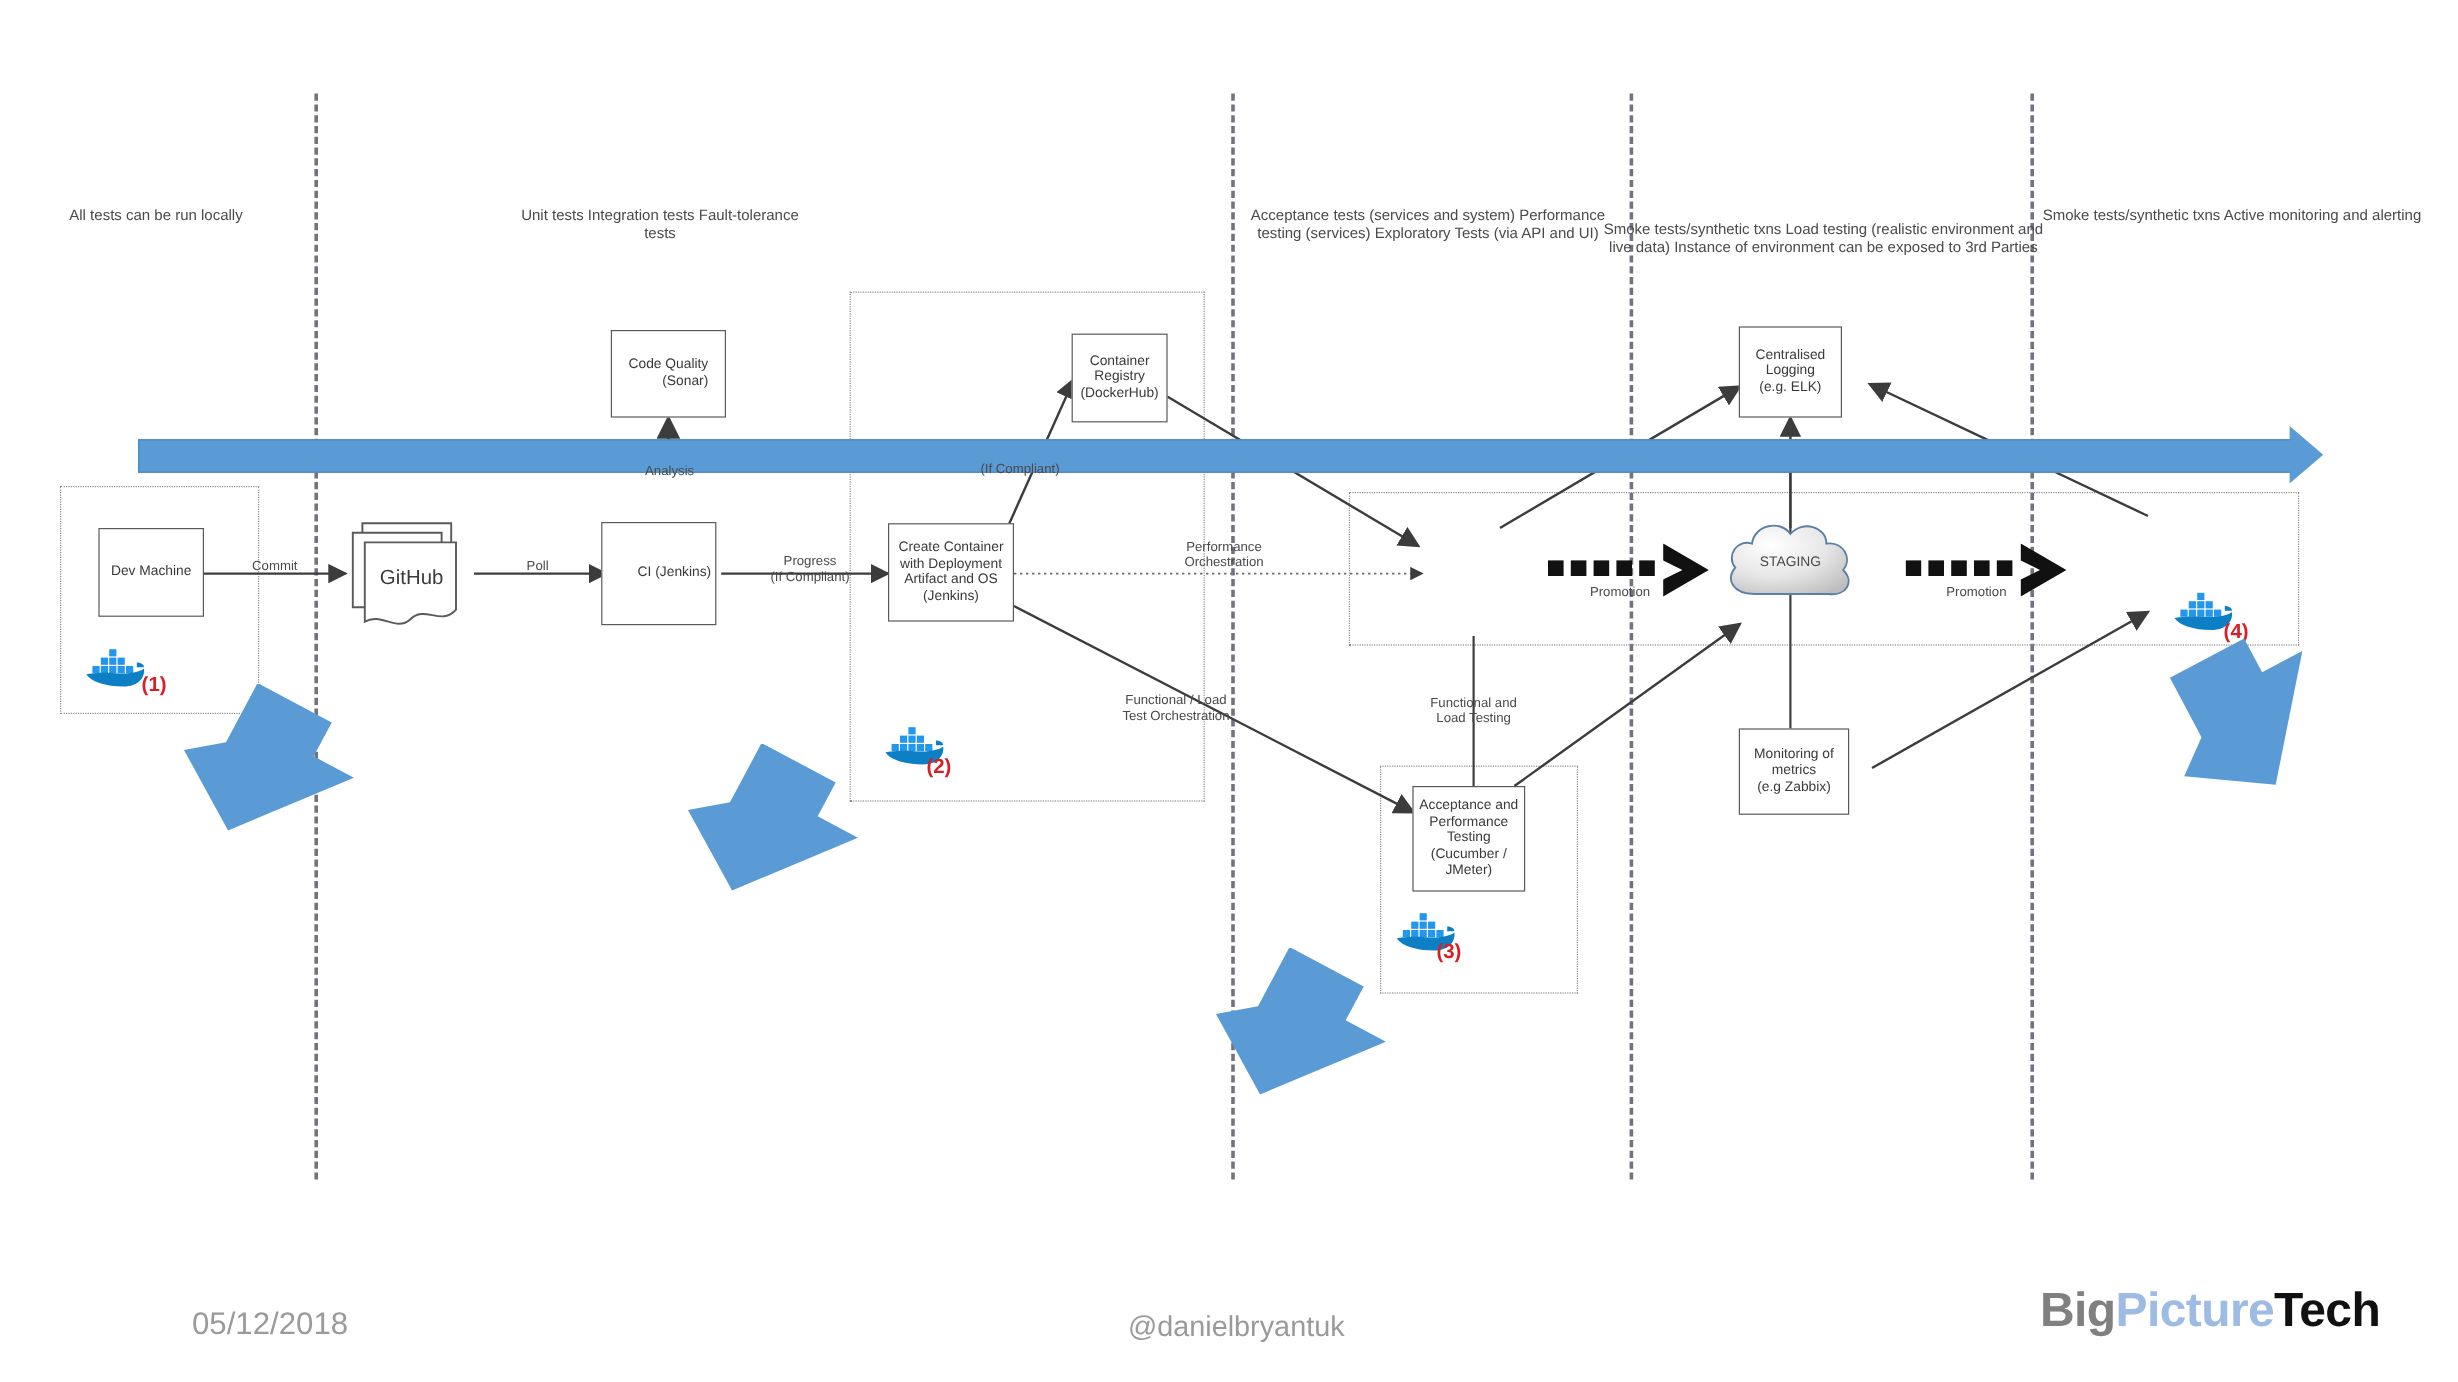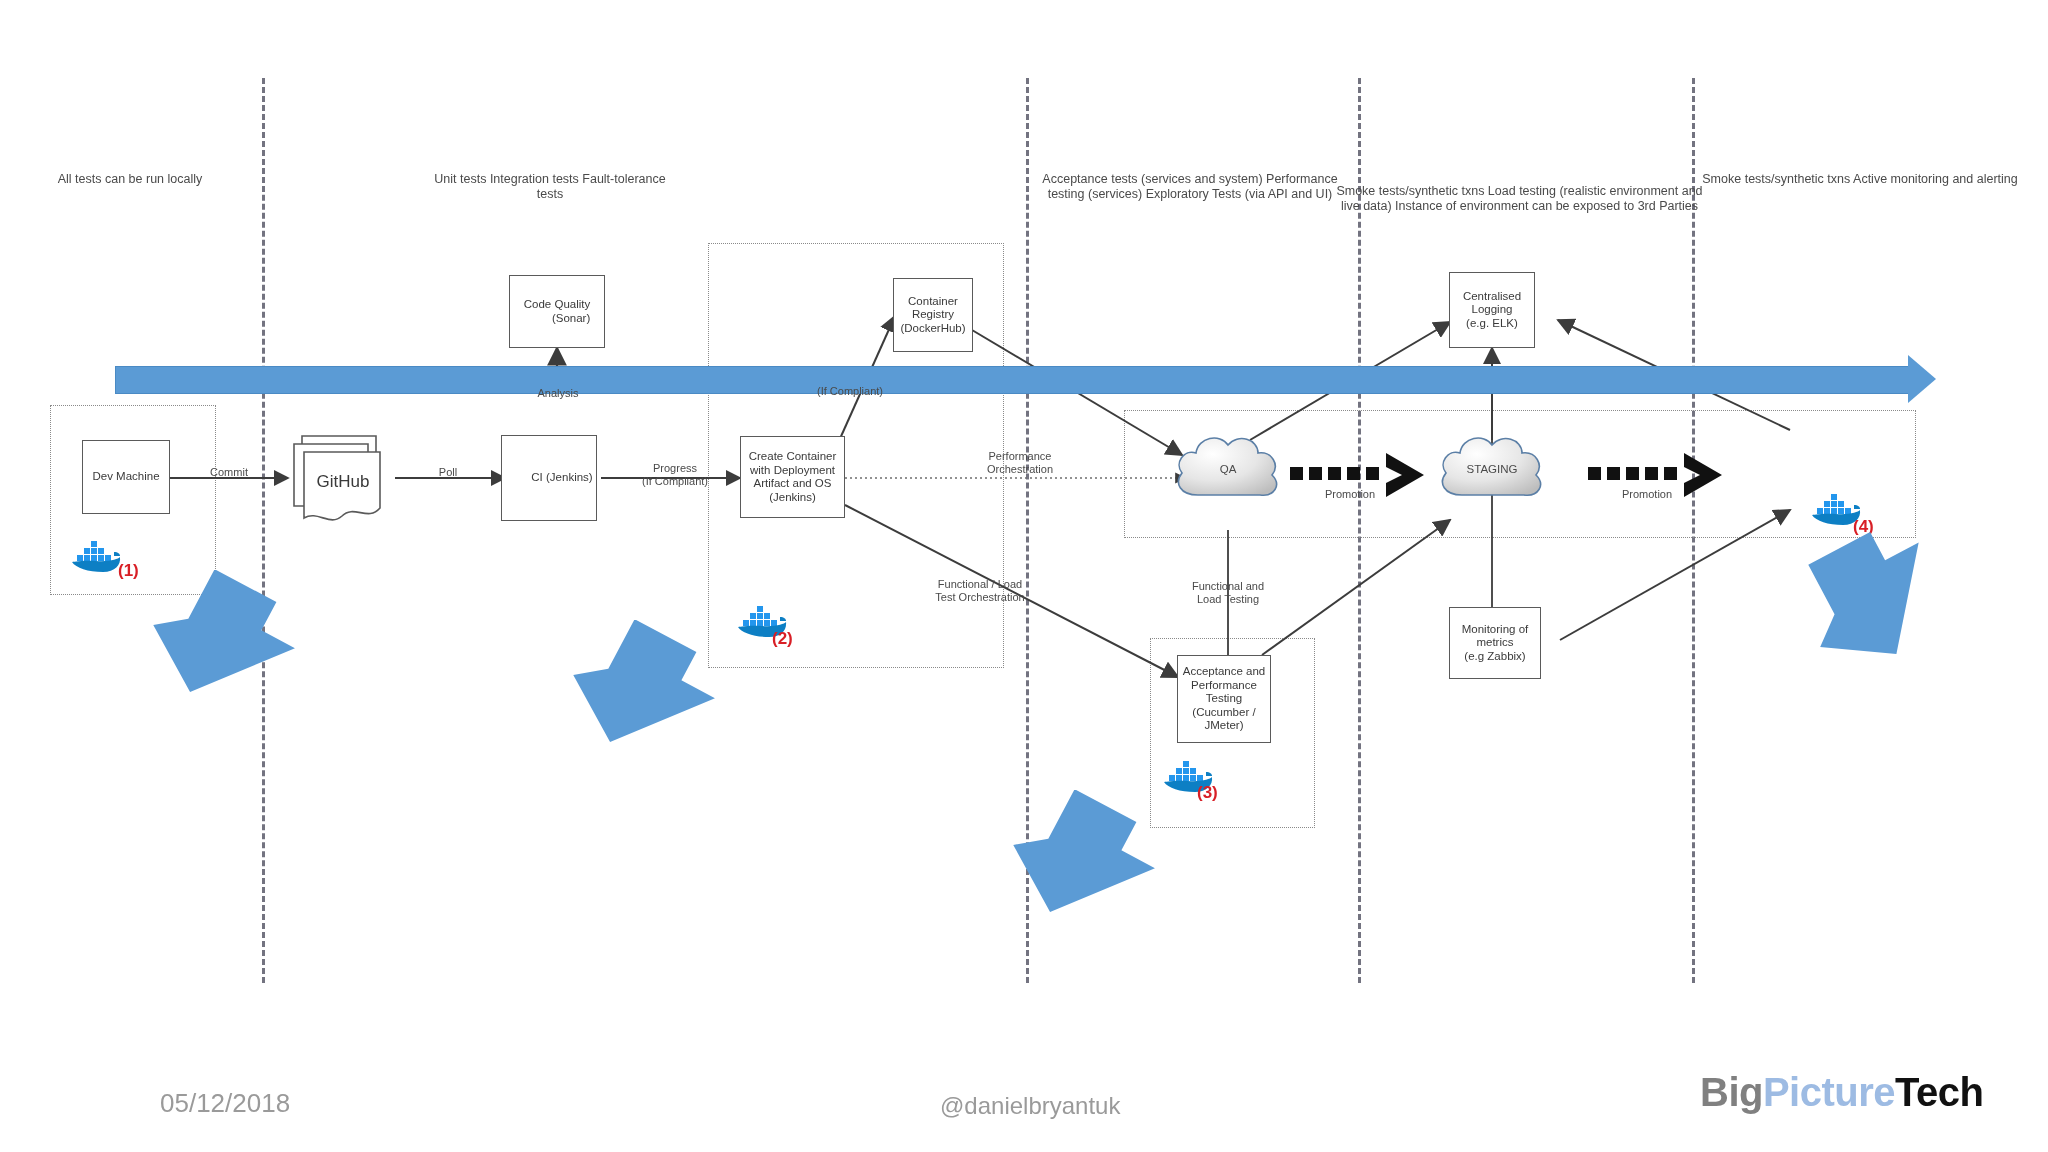--- a/index.html
+++ b/index.html
@@ -271,27 +271,20 @@
 (Cucumber /
 JMeter)</span>
   </div>
 
   <div class="node" style="left:1449px;top:607px;width:92px;height:72px;white-space:pre-line;">
     <span>Monitoring of
 metrics
 (e.g Zabbix)</span>
   </div>
 
-  <div class="cloud" style="left:1168px;top:425px;">
-    <svg width="120" height="90" viewBox="0 0 120 90">
-      <path d="M30,70 C12,70 6,58 14,48 C6,38 16,24 28,28 C30,12 52,8 60,20
-               C70,8 90,14 90,28 C104,26 112,40 104,50 C114,60 106,72 92,70 Z" fill="url(#cloudGrad)" stroke="#5b7fa6" stroke-width="1.6"></path>
-    </svg>
-    <div class="cloud-label" style="left:0;top:38px;">QA</div>
-  </div>
 
   <div class="cloud" style="left:1432px;top:425px;">
     <svg width="120" height="90" viewBox="0 0 120 90">
       <path d="M30,70 C12,70 6,58 14,48 C6,38 16,24 28,28 C30,12 52,8 60,20
                C70,8 90,14 90,28 C104,26 112,40 104,50 C114,60 106,72 92,70 Z" fill="url(#cloudGrad)" stroke="#5b7fa6" stroke-width="1.6"></path>
     </svg>
     <div class="cloud-label" style="left:0;top:38px;">STAGING</div>
   </div>
 
 

